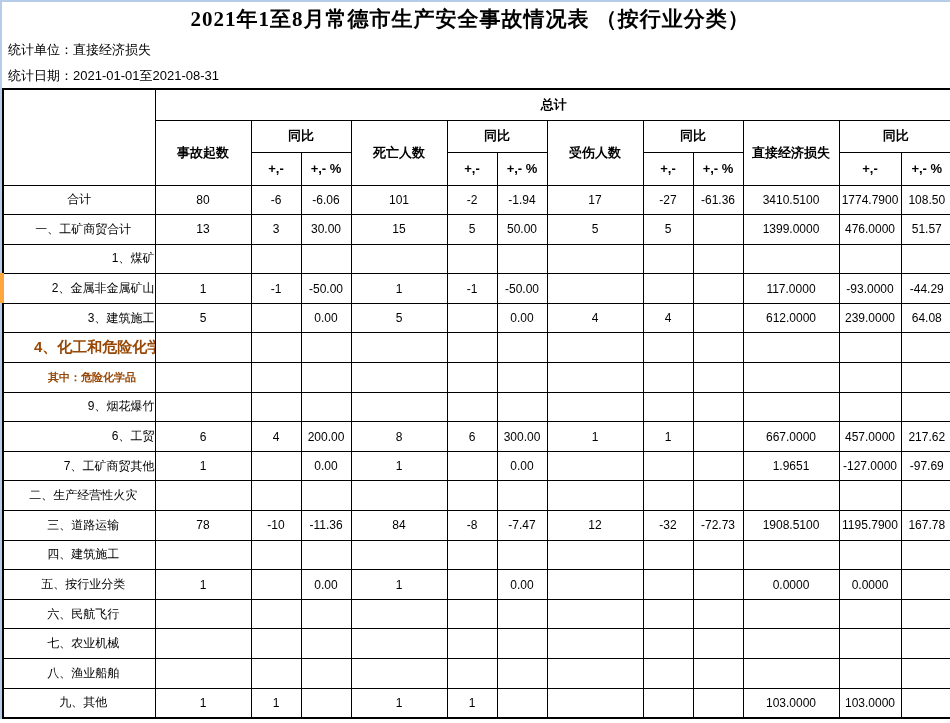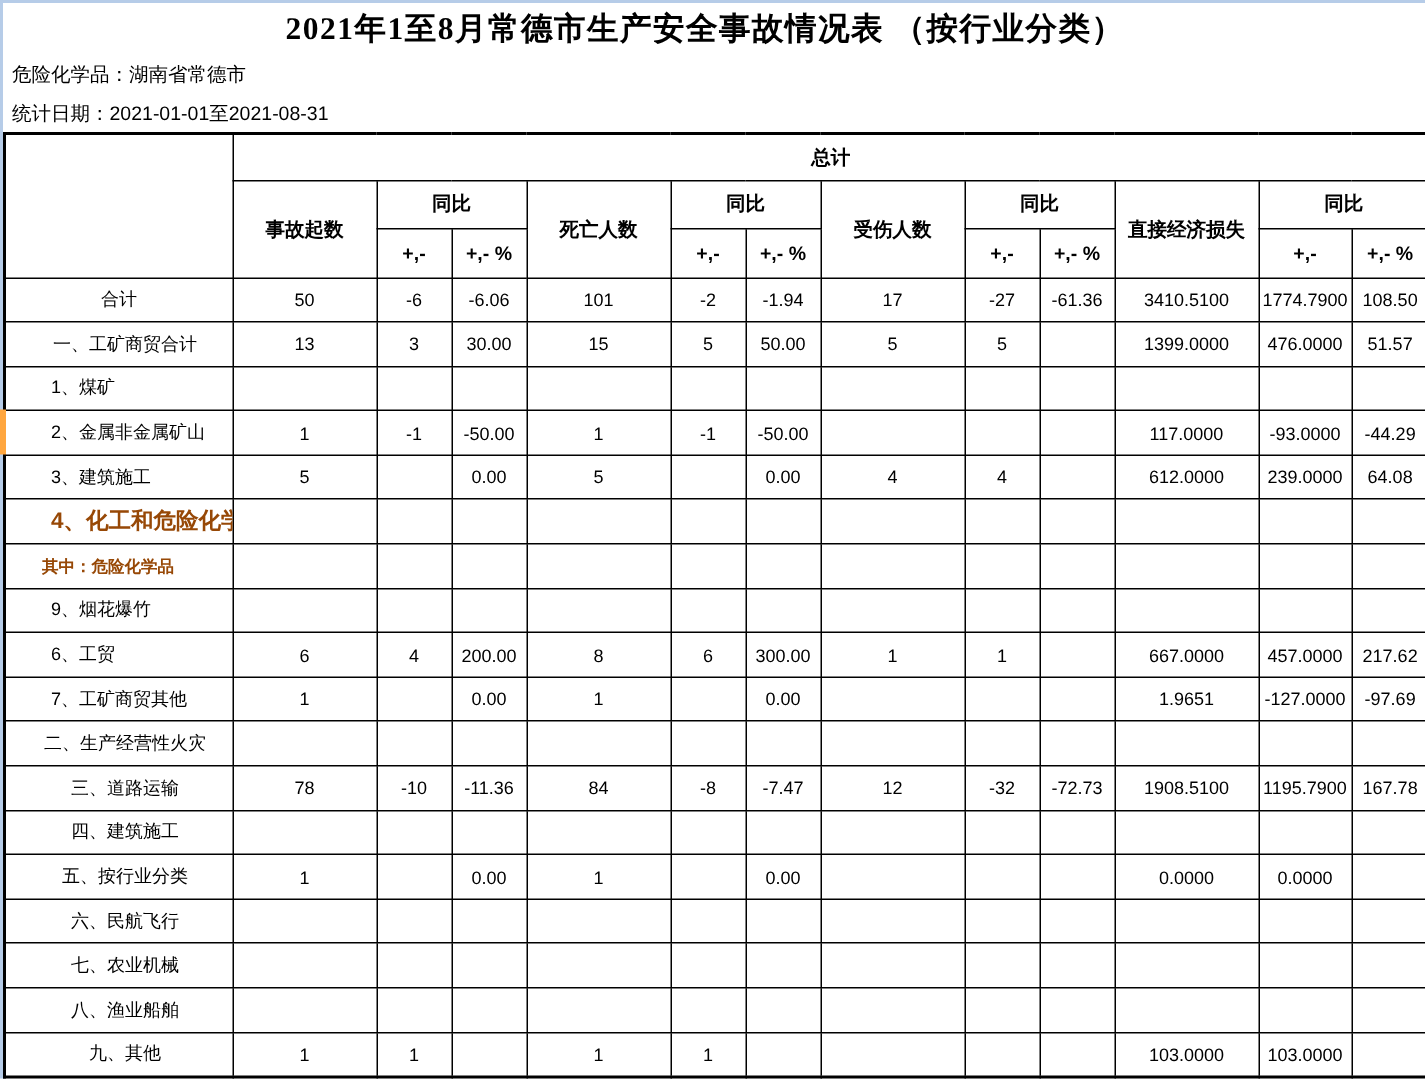--- a/index.html
+++ b/index.html
@@ -36,33 +36,33 @@
   thead th { font-size: 13px; font-weight: bold; text-align: center; padding: 0 2px; }
   thead tr.h1 { height: 31px; }
   thead tr.h2 { height: 32px; }
   thead tr.h3 { height: 33px; }
   tbody tr { height: 29.6px; }
 
   td.val { text-align: center; font-size: 12px; padding: 0 2px; }
   td.lbl { font-size: 12px; }
   td.lbl.center   { text-align: center; }
   td.lbl.section  { padding-left: 8px; text-align: center; }
-  td.lbl.sub      { padding-left: 30px; }
+  td.lbl.sub      { padding-left: 30px; text-align: right; }
   td.lbl.sub-small  { padding-left: 30px; font-size: 15px; color: var(--accent_brown, #974806); font-weight: bold; }
-  td.lbl.sub2-small { padding-left: 24px; font-size: 11px; color: var(--accent_brown, #974806); font-weight: bold; }
+  td.lbl.sub2-small { padding-left: 44px; font-size: 11px; color: var(--accent_brown, #974806); font-weight: bold; }
 </style>
 </head>
 <body>
 
 <div class="edge-top"></div>
 <div class="edge-left"></div>
 <div class="row-marker"></div>
 
 <div class="title">2021年1至8月常德市生产安全事故情况表 （按行业分类）</div>
-<div class="meta unit">危险化学品：湖南省常德市</div>
+<div class="meta unit">统计单位：直接经济损失</div>
 <div class="meta date">统计日期：2021-01-01至2021-08-31</div>
 
 <table class="report">
   <colgroup>
     <col style="width:152px">
     <col style="width:96px">
       <col style="width:50px">
       <col style="width:50px">
     <col style="width:96px">
       <col style="width:50px">
@@ -96,21 +96,21 @@
       <th>+,- %</th>
       <th>+,-</th>
       <th>+,- %</th>
       <th>+,-</th>
       <th>+,- %</th>
     </tr>
   </thead>
   <tbody>
       <tr>
         <td class="lbl center">合计</td>
-        <td class="val">50</td>
+        <td class="val">80</td>
         <td class="val">-6</td>
         <td class="val">-6.06</td>
         <td class="val">101</td>
         <td class="val">-2</td>
         <td class="val">-1.94</td>
         <td class="val">17</td>
         <td class="val">-27</td>
         <td class="val">-61.36</td>
         <td class="val">3410.5100</td>
         <td class="val">1774.7900</td>

